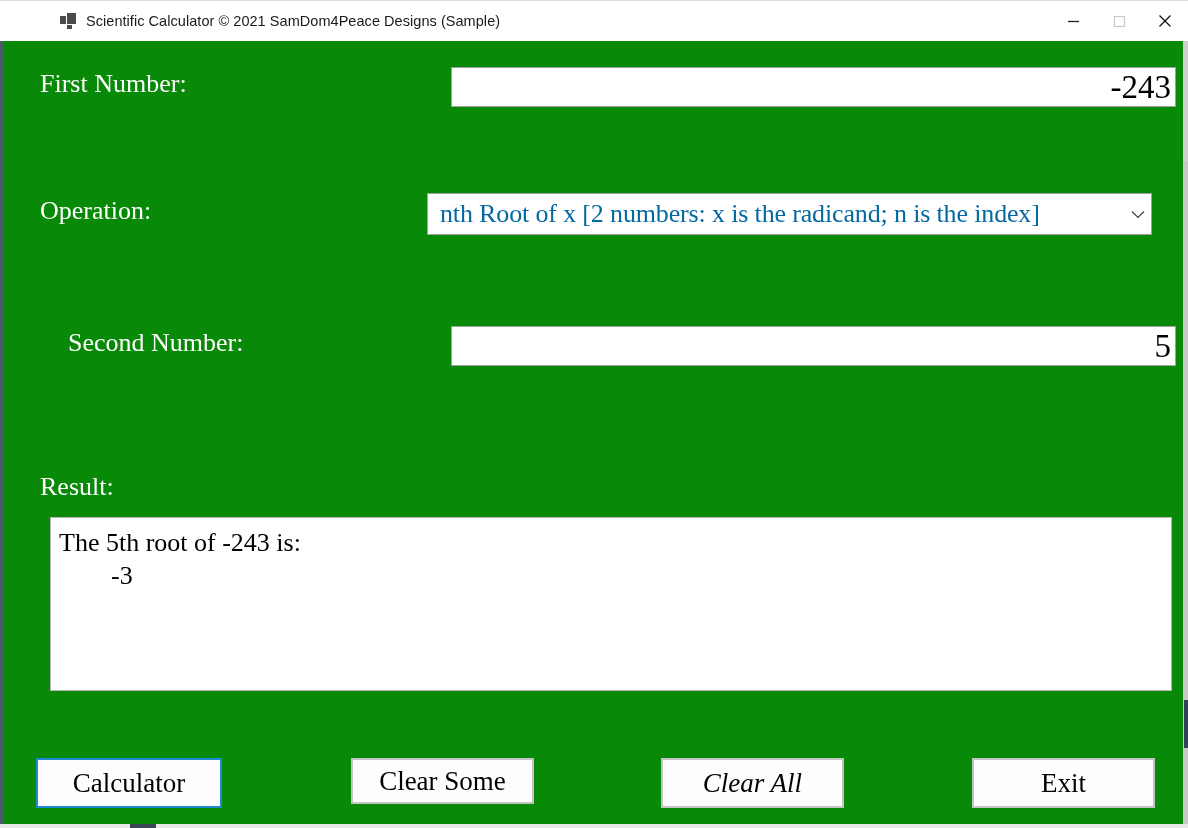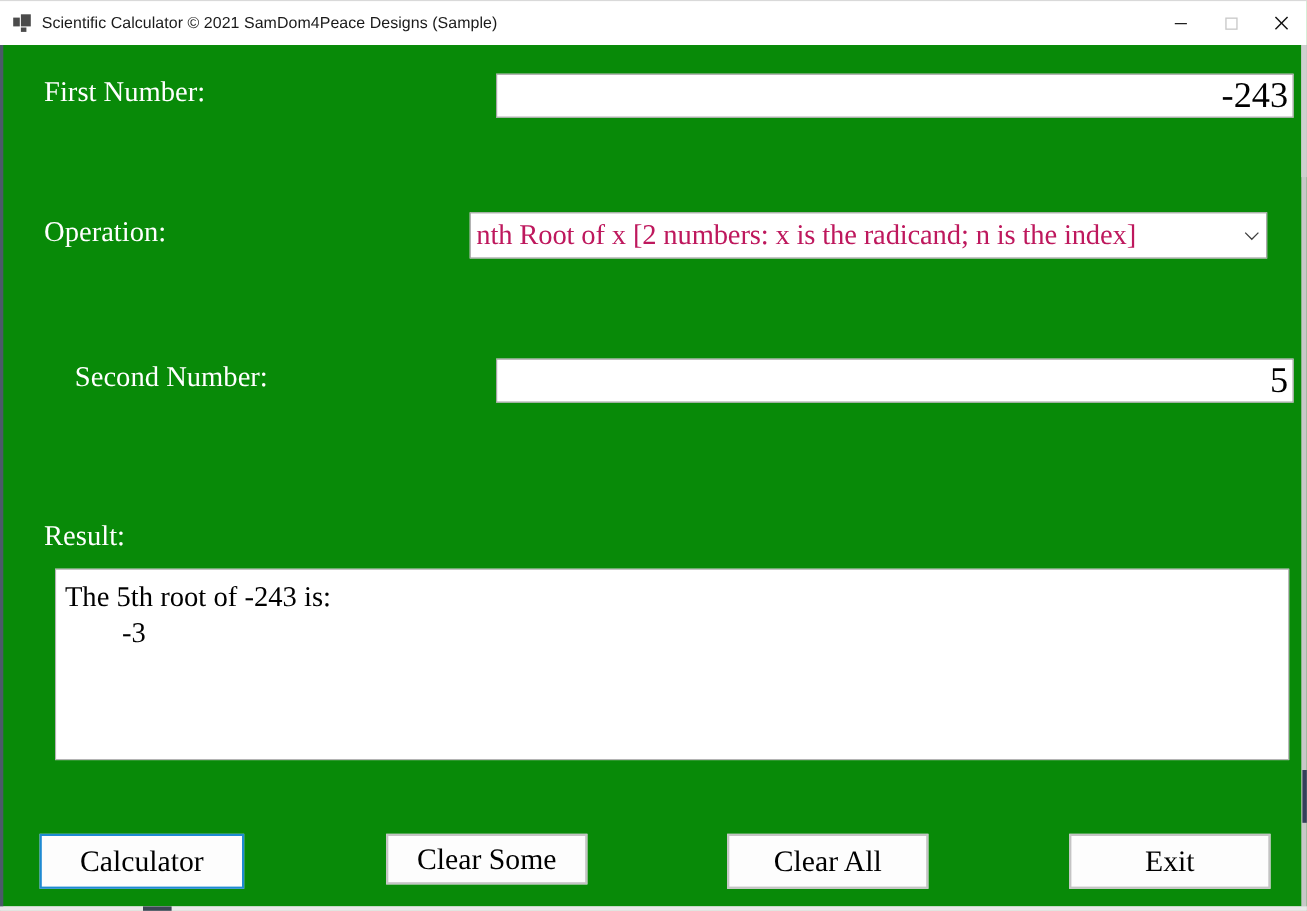--- a/index.html
+++ b/index.html
@@ -28,20 +28,21 @@
     position: absolute;
     left: 0;
     top: 0;
     width: 1188px;
     height: 41px;
     background: #ffffff;
     border-top: 1px solid #d9d9d9;
     box-sizing: border-box;
     display: flex;
     align-items: center;
+    padding-left: 48px;
   }
   .title-icon {
     width: 16px;
     height: 16px;
     margin-left: 12px;
     margin-right: 10px;
     position: relative;
     flex: 0 0 auto;
   }
   .title-icon .sq {
@@ -124,25 +125,25 @@
     background: #ffffff;
     border: 1px solid #a0a0a0;
     box-sizing: border-box;
     display: flex;
     align-items: center;
     overflow: hidden;
   }
   .combo-text {
     font-family: "Liberation Serif", serif;
     font-size: 26px;
-    color: #be185d;
+    color: #0369a1;
     white-space: nowrap;
     flex: 1 1 auto;
     overflow: hidden;
-    padding-left: 5px;
+    padding-left: 12px;
     letter-spacing: -0.15px;
   }
   .combo-arrow {
     flex: 0 0 auto;
     width: 26px;
     display: flex;
     align-items: center;
     justify-content: center;
   }
 
@@ -264,21 +265,21 @@
 
     <div class="lbl" style="left:37px; top:433px;">Result:</div>
     <div class="resultbox" style="left:31px; top:476px; width:1122px; height:174px;margin-left:16px;">
       <div class="result-line">The 5th root of -243 is:</div>
       <div class="result-line"></div>
       <div class="result-line">        -3</div>
     </div>
 
     <button class="btn default" style="left:33px; top:717px; width:186px; height:50px;">Calculator</button>
     <button class="btn normal" style="left:348px; top:717px; width:183px; height:46px;">Clear Some</button>
-    <button class="btn normal" style="left:658px; top:717px; width:183px; height:50px;">Clear All</button>
+    <button class="btn normal" style="left:658px; top:717px; width:183px; height:50px;font-style:italic;">Clear All</button>
     <button class="btn normal" style="left:969px; top:717px; width:183px; height:50px;">Exit</button>
 
   </div>
 
   <div class="edge-dark"></div>
   <div class="edge-navy"></div>
   <div class="taskbar-stub"></div>
   <div class="taskbar-mark"></div>
 
 </div>

